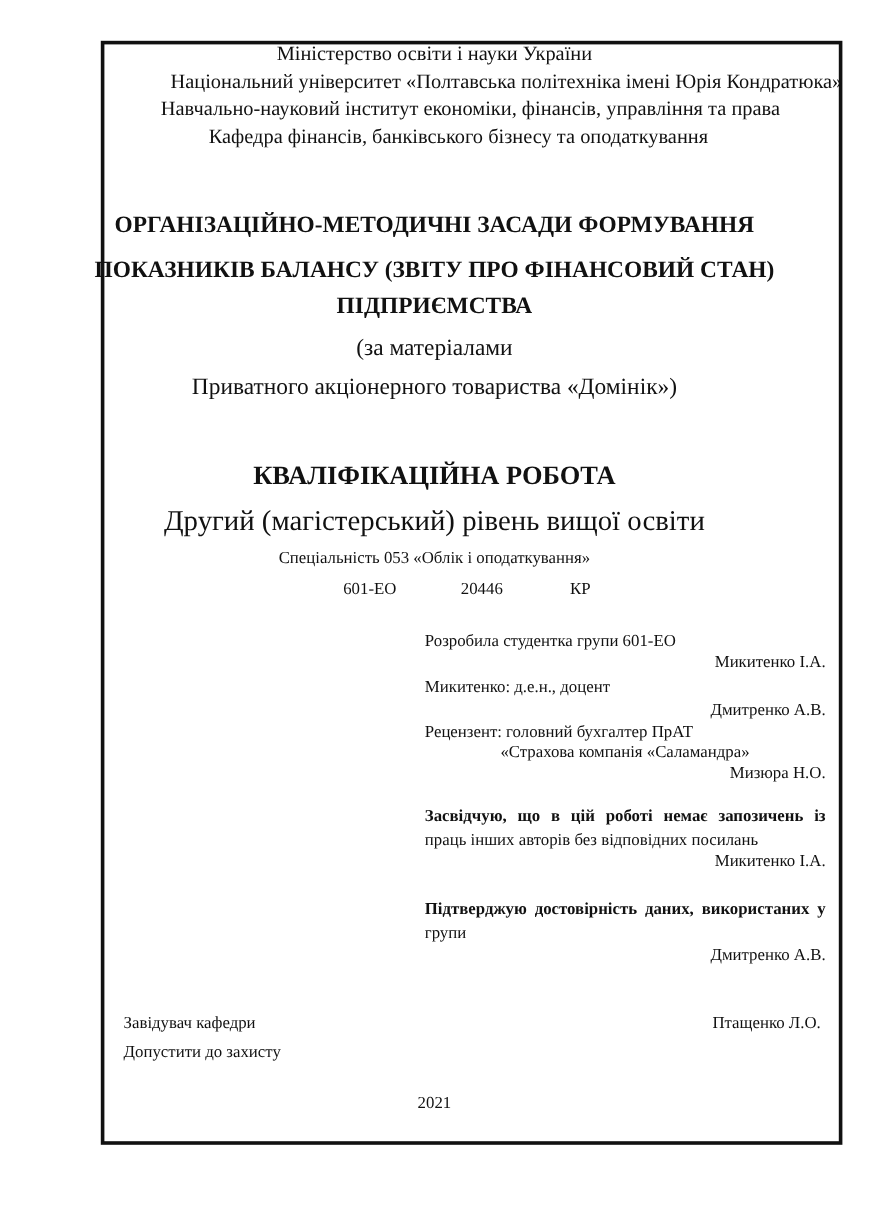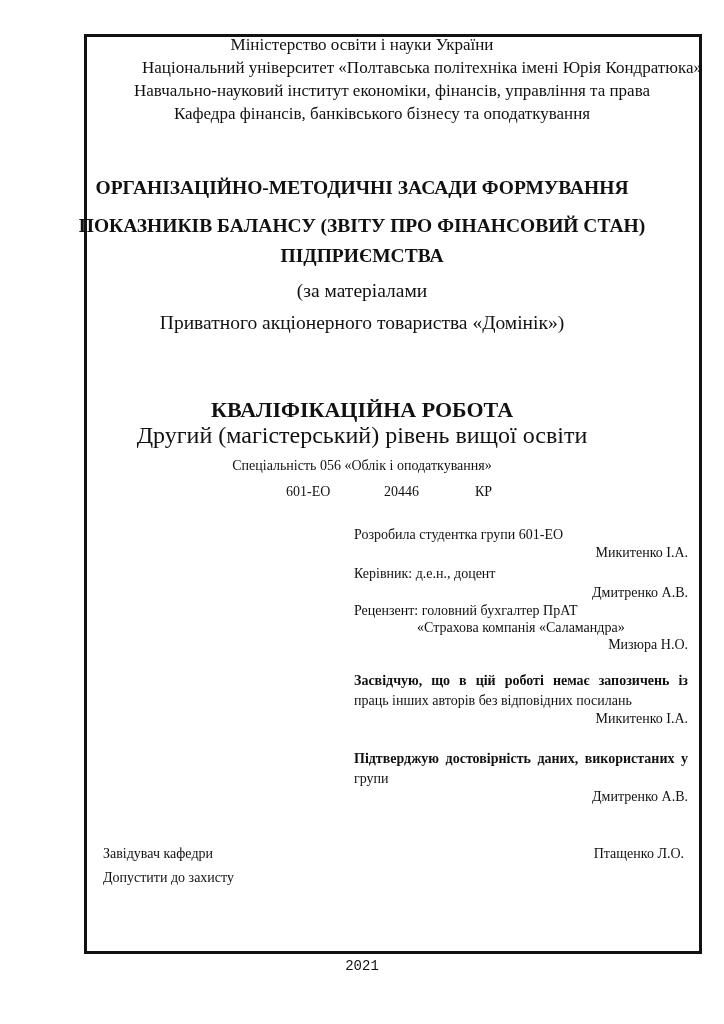--- a/index.html
+++ b/index.html
@@ -27,40 +27,40 @@
 <div class="t c s13" style="top:58px; left:60px;">Національний університет «Полтавська політехніка імені Юрія Кондратюка»</div>
 <div class="t c s13" style="top:81px; left:30px;">Навчально-науковий інститут економіки, фінансів, управління та права</div>
 <div class="t c s13" style="top:104px; left:20px;">Кафедра фінансів, банківського бізнесу та оподаткування</div>
 
 <div class="t c title" style="top:177px;">ОРГАНІЗАЦІЙНО-МЕТОДИЧНІ ЗАСАДИ ФОРМУВАННЯ</div>
 <div class="t c title" style="top:215px;">ПОКАЗНИКІВ БАЛАНСУ (ЗВІТУ ПРО ФІНАНСОВИЙ СТАН)</div>
 <div class="t c title" style="top:245px;">ПІДПРИЄМСТВА</div>
 <div class="t c sub" style="top:280px;">(за матеріалами</div>
 <div class="t c sub" style="top:312px;">Приватного акціонерного товариства «Домінік»)</div>
 
-<div class="t c big" style="top:383px;margin-top:14px;">КВАЛІФІКАЦІЙНА РОБОТА</div>
+<div class="t c big" style="top:383px;">КВАЛІФІКАЦІЙНА РОБОТА</div>
 <div class="t c deg" style="top:422px;">Другий (магістерський) рівень вищої освіти</div>
-<div class="t c s14" style="top:458px;">Спеціальність 056 «Облік і оподаткування»</div>
+<div class="t c s14" style="top:458px;">Спеціальність 053 «Облік і оподаткування»</div>
 <div class="t s14" style="top:484px; left:286px;">601-ЕО</div>
 <div class="t s14" style="top:484px; left:384px;">20446</div>
 <div class="t s14" style="top:484px; left:475px;">КР</div>
 
 <div class="t s14" style="top:527px; left:354px;">Розробила студентка групи 601-ЕО</div>
 <div class="t s14 r" style="top:545px; left:354px; width:334px;">Микитенко І.А.</div>
-<div class="t s14" style="top:566px; left:354px;">Керівник: д.е.н., доцент</div>
+<div class="t s14" style="top:566px; left:354px;">Микитенко: д.е.н., доцент</div>
 <div class="t s14 r" style="top:585px; left:354px; width:334px;">Дмитренко А.В.</div>
 <div class="t s14" style="top:603px; left:354px;">Рецензент: головний бухгалтер ПрАТ</div>
 <div class="t s14" style="top:620px; left:417px;">«Страхова компанія «Саламандра»</div>
 <div class="t s14 r" style="top:637px; left:354px; width:334px;">Мизюра Н.О.</div>
 
 <div class="t s14 just" style="top:673px; left:354px; width:334px;">Засвідчую, що в цій роботі немає  запозичень із</div>
 <div class="t s14" style="top:693px; left:354px;">праць інших авторів без відповідних посилань</div>
 <div class="t s14 r" style="top:711px; left:354px; width:334px;">Микитенко І.А.</div>
 
 <div class="t s14 just" style="top:751px; left:354px; width:334px;">Підтверджую достовірність даних, використаних у</div>
 <div class="t s14" style="top:771px; left:354px;">групи</div>
 <div class="t s14 r" style="top:789px; left:354px; width:334px;">Дмитренко А.В.</div>
 
 <div class="t s14" style="top:870px; left:103px;">Допустити до захисту</div>
 <div class="t s14" style="top:846px; left:103px;">Завідувач кафедри</div>
 <div class="t s14 r" style="top:846px; left:500px; width:184px;">Птащенко Л.О.</div>
 
-<div class="t c s14" style="top:958px;font-family:Liberation Mono, monospace;">2021</div>
+<div class="t c s14" style="top:912px;">2021</div>
 
 </body></html>

